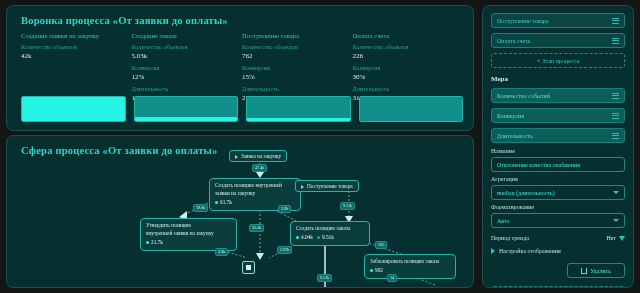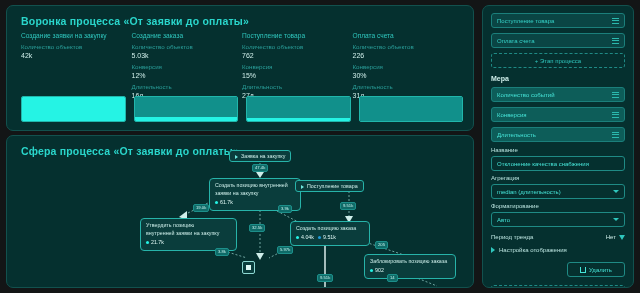--- a/index.html
+++ b/index.html
@@ -2,21 +2,21 @@
 <html><head>
 <meta charset="utf-8">
 <style>
   html,body{margin:0;padding:0;}
   body{
     width:640px;height:293px;overflow:hidden;
     background:#0d0f10;
     font-family:"Liberation Sans", sans-serif;
     color:#bfe9e4;
   }
-  .app{position:relative;width:640px;height:293px;background:#131516;}
+  .app{position:relative;width:640px;height:293px;background:#131516;font-family:Liberation Serif, serif;}
   
   .left{position:absolute;left:6px;top:5px;width:468px;height:283px;}
   .card{
     background:#05302f;border:1px solid #12514e;border-radius:7px;
     position:relative;overflow:hidden;
   }
   #funnel-card{position:absolute;left:0;top:0;width:466px;height:124px;}
   #sphere-card{position:absolute;left:0;top:130px;width:466px;height:151px;}
   .card-title{
     position:absolute;left:14px;top:9px;font-size:10.5px;font-weight:bold;

